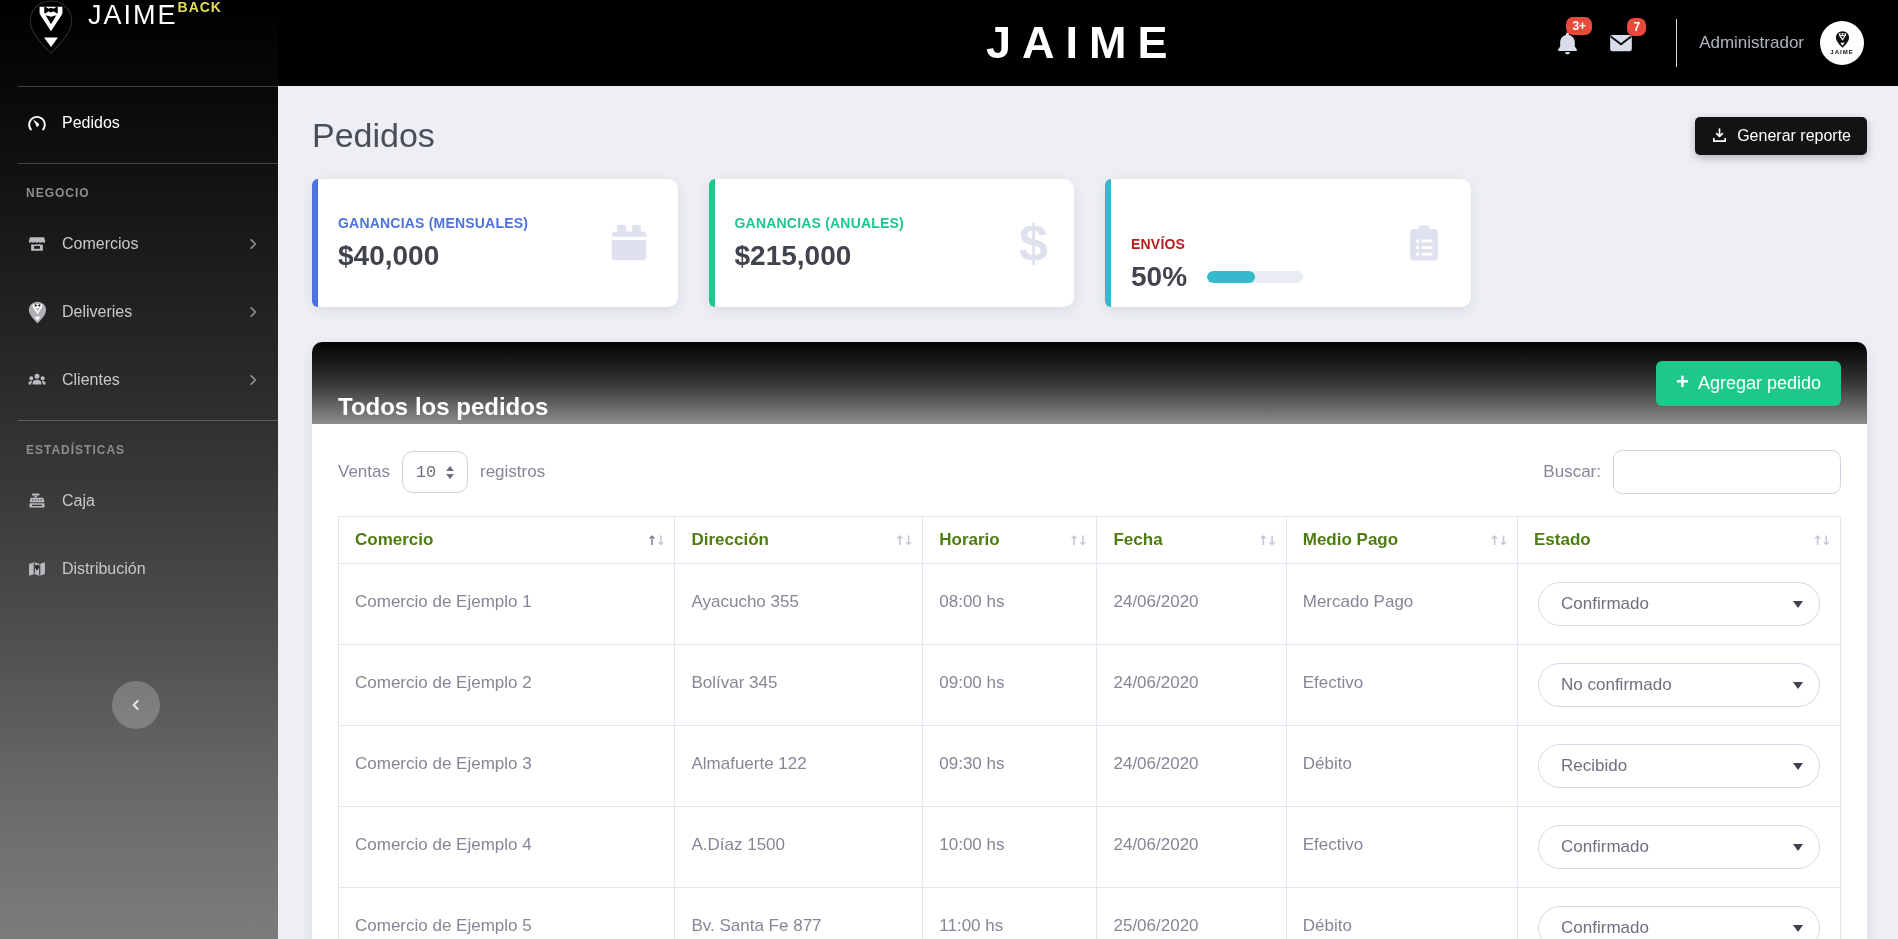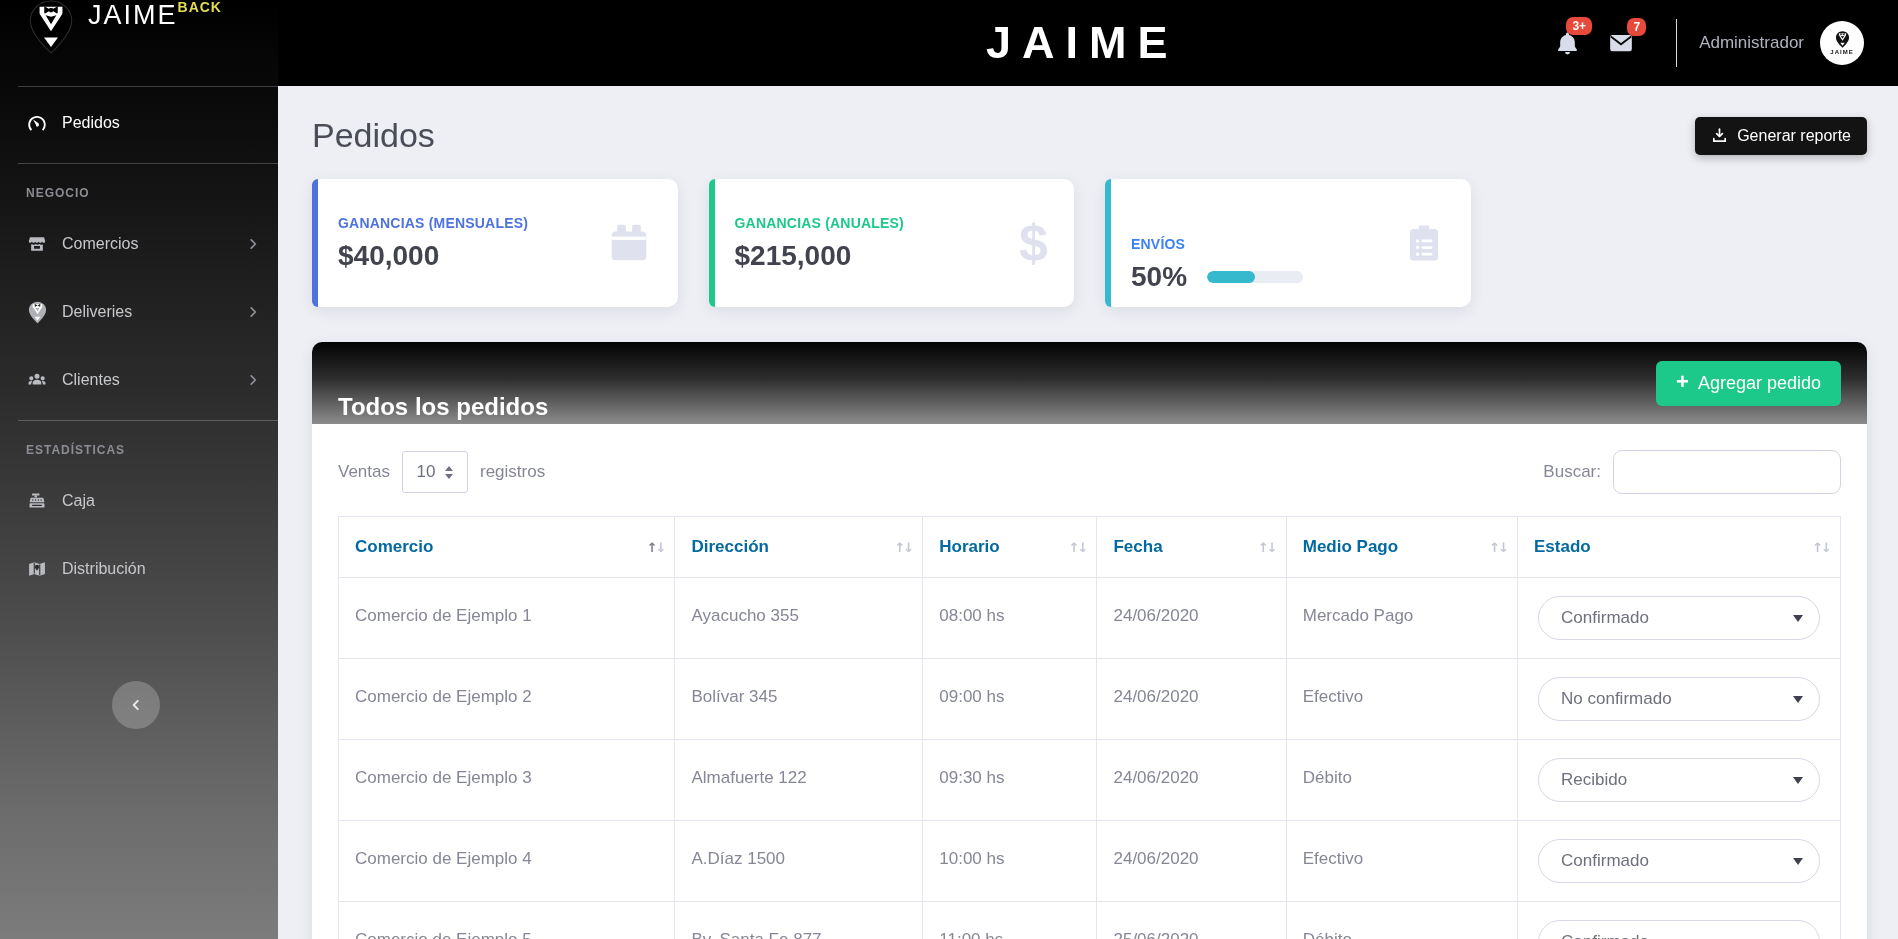--- a/index.html
+++ b/index.html
@@ -73,21 +73,21 @@
     display:flex; flex-direction:column; justify-content:center; cursor:default;
   }
   .stat-card::before { content:""; position:absolute; left:0; top:0; bottom:0; width:6px; border-radius:10px 0 0 10px; }
   .stat-card.c-primary::before { background:#4e73df; }
   .stat-card.c-success::before { background:#1cc88a; }
   .stat-card.c-info::before    { background:#36b9cc; }
   .stat-card.c-warning::before { background:#f6c23e; }
   .stat-label { font-size:14px; font-weight:700; letter-spacing:0.2px; margin-bottom:9px; }
   .c-primary .stat-label { color:#4e73df; }
   .c-success .stat-label { color:#1cc88a; }
-  .c-info    .stat-label { color:#3b82f6;margin-top:42px; }
+  .c-info    .stat-label { color:#b91c1c;margin-top:42px; }
   .c-warning .stat-label { color:#f6c23e; }
   .stat-value { font-size:28px; font-weight:700; color:#41434e; }
   .stat-ico { position:absolute; right:26px; top:50%; transform:translateY(-50%); color:#dfe2ee; }
   .dollar-glyph { font-size:52px; font-weight:700; color:#dfe2ee; line-height:1; }
   .stat-flex { display:flex; align-items:center; }
   .progress-track { flex:1; height:12px; margin-left:20px; background:#eaecf3; border-radius:7px; overflow:hidden; }
   .progress-fill { height:100%; background:#36b9cc; border-radius:7px; }
 
   
   .orders-card {
@@ -101,38 +101,39 @@
   .orders-title { color:#fff; font-size:24px; font-weight:700;margin-top:48px; }
   .add-btn {
     display:flex; align-items:flex-start; gap:9px; background:#1cc88a; color:#fff; border:none;
     font-family:inherit; font-size:18px; padding:12px 20px; border-radius:6px; cursor:pointer;
   }
   .plus-glyph::before { content:"+"; font-size:22px; font-weight:700; line-height:0.8; }
 
   .controls { display:flex; align-items:center; justify-content:space-between; padding:26px 26px 20px; }
   .show-ctl { display:flex; align-items:center; font-size:17px; color:#858796; }
   .select-box {
-    width:66px; height:42px; border:1px solid #d1d3e2; border-radius:3px; margin:0 12px;
+    width:66px; height:42px; border:1px solid #d1d3e2; border-radius:11px; margin:0 12px;
     display:flex; align-items:center; justify-content:center; gap:10px; cursor:pointer; color:#6e707e;
     font-size:17px;
+    font-family:Liberation Mono, monospace;
   }
   .stepper { display:flex; flex-direction:column; gap:3px; }
   .stepper i { width:0; height:0; border-left:4px solid transparent; border-right:4px solid transparent; }
   .stepper .up { border-bottom:5px solid #6e707e; }
   .stepper .down { border-top:5px solid #6e707e; }
   .search-ctl { display:flex; align-items:center; font-size:17px; color:#858796; }
   .search-input {
     width:228px; height:44px; margin-left:12px; border:1px solid #d1d3e2; border-radius:9px;
     font-family:inherit; font-size:16px; padding:0 12px; color:#6e707e; outline:none; background:#fff;
   }
 
   
   .orders-table { width:calc(100% - 52px); margin:2px 26px 0; border-collapse:collapse; }
   .orders-table th, .orders-table td { border:1px solid #e3e6f0; text-align:left; vertical-align:middle; }
-  .orders-table th { padding:20px 16px; font-size:17px; font-weight:700; color:#0369a1; position:relative; }
+  .orders-table th { padding:13px 16px; font-size:17px; font-weight:700; color:#4d7c0f; position:relative; }
   .orders-table td { padding:27px 16px 32px; font-size:17px; color:#858796; }
   .sort { position:absolute; right:10px; top:50%; transform:translateY(-50%); font-family:"DejaVu Sans",sans-serif; font-size:13px; letter-spacing:-2px; }
   .sort::before { content:"\2191"; color:#c3c6d4; }
   .sort::after  { content:"\2193"; color:#c3c6d4; }
   .sort.asc::before { color:#7e808d; }
   .estado-cell { padding:18px 20px !important; }
   .estado-pill {
     height:44px; border:1px solid #d5d8e6; border-radius:22px; background:#fff;
     display:flex; align-items:center; justify-content:space-between; padding:0 16px 0 22px;
     font-size:17px; color:#6e707e; cursor:pointer;

